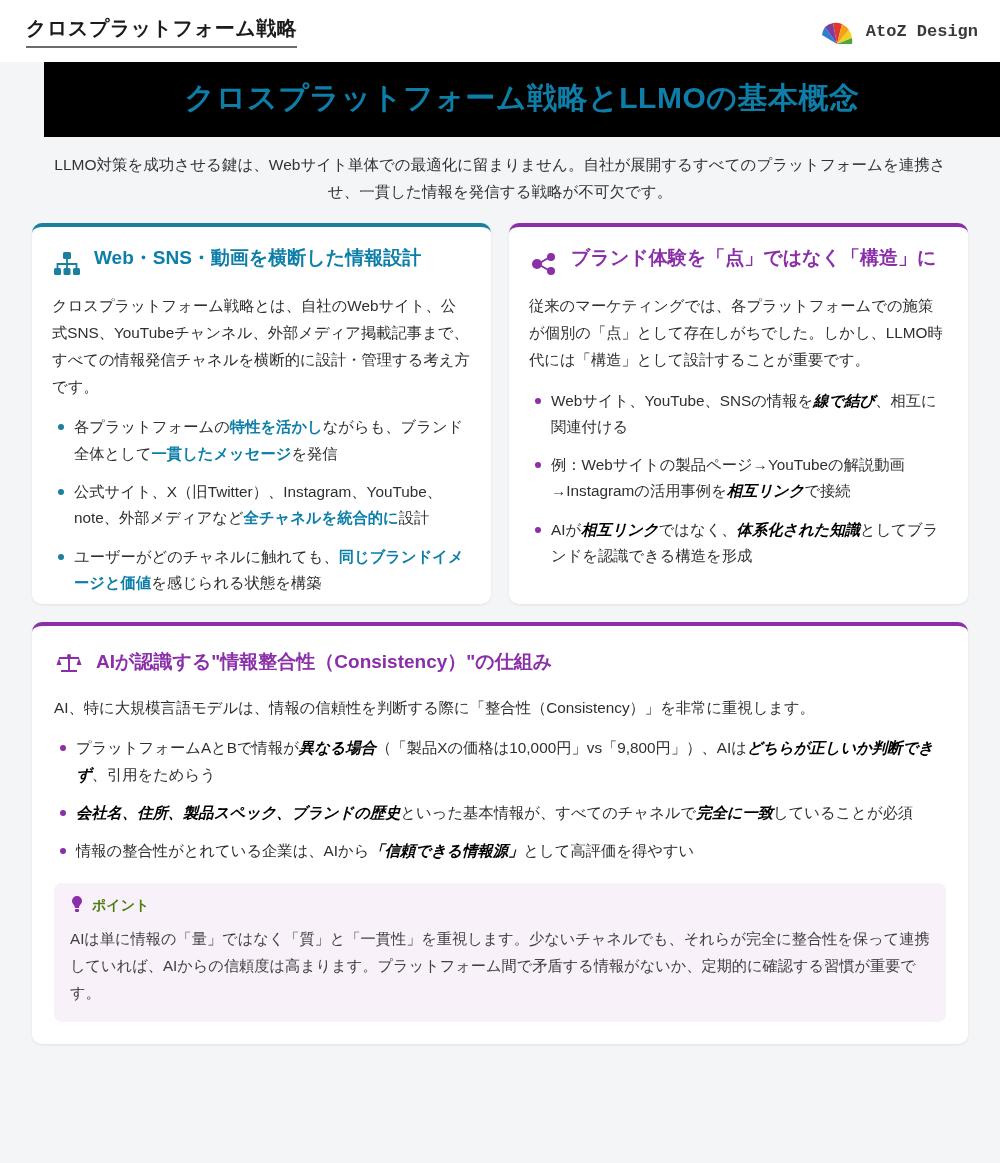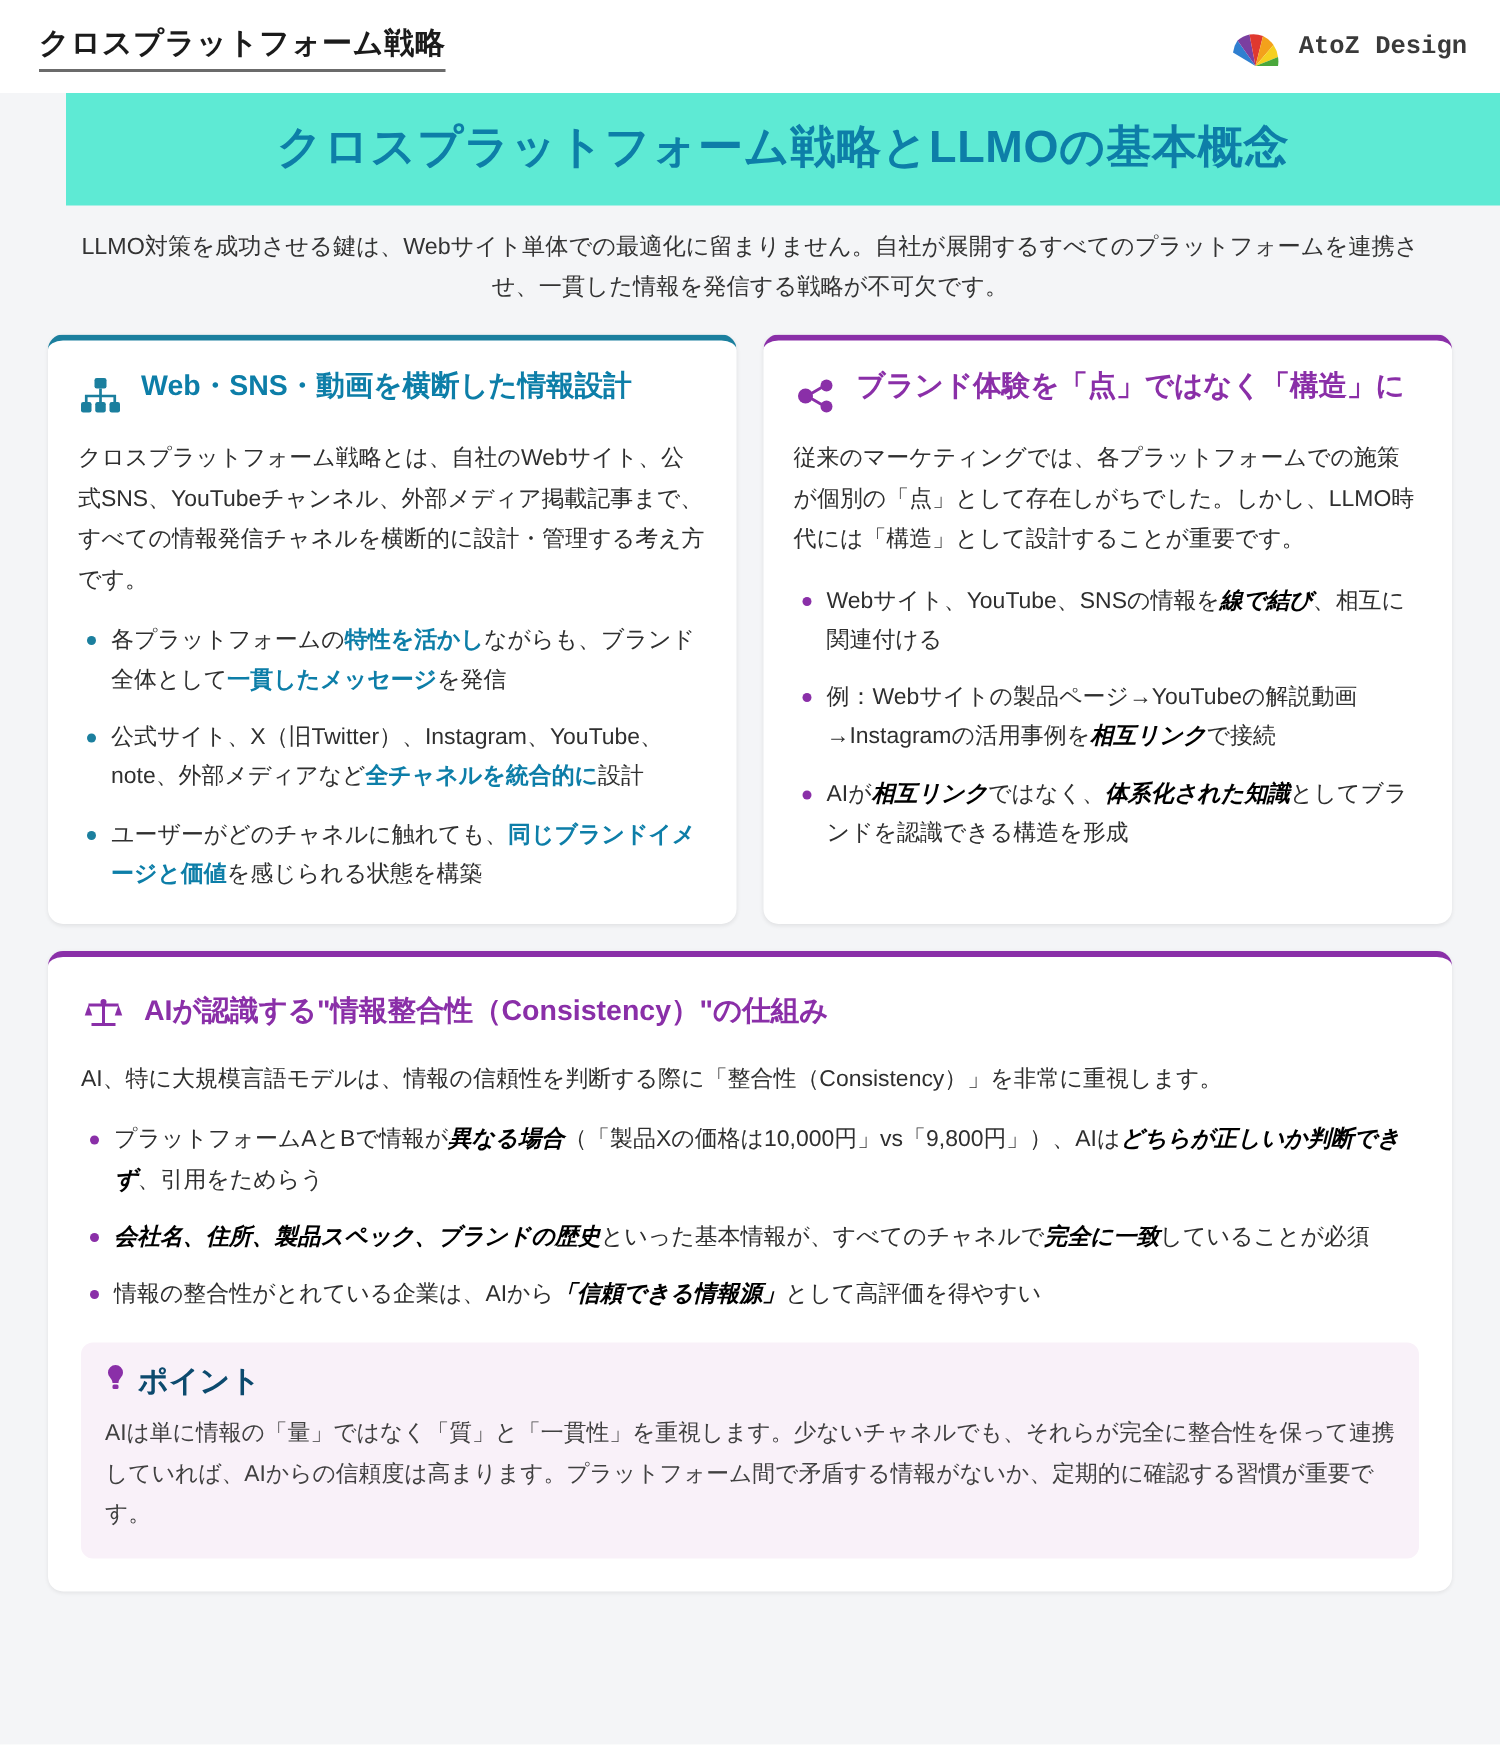--- a/index.html
+++ b/index.html
@@ -51,21 +51,21 @@
   }
 
   
   .page {
     background: #f4f5f7;
     padding: 0 0 18px 0;
     min-height: 1101px;
   }
 
   .title-band {
-    background: #5eead4;
+    background: #000000;
     text-align: center;
     padding: 16px 10px 18px;
     margin-left: 44px;
   }
   .title-band h1 {
     margin: 0;
     font-size: 30px;
     font-weight: bold;
     color: #0d7ea8;
     letter-spacing: 0.5px;
@@ -84,21 +84,21 @@
   
   .cards {
     display: flex;
     gap: 18px;
     padding: 12px 32px 0;
   }
   .card {
     flex: 1 1 0;
     background: #ffffff;
     border-radius: 10px;
-    padding: 18px 20px 20px;
+    padding: 18px 20px 8px;
     box-shadow: 0 1px 3px rgba(0,0,0,0.08);
   }
   .card.teal { border-top: 4px solid #1b7f9e; }
   .card.purple { border-top: 4px solid #8a2fa8; }
 
   .card-head {
     display: flex;
     align-items: flex-start;
     gap: 12px;
     margin-bottom: 12px;
@@ -190,23 +190,23 @@
     border-radius: 8px;
     padding: 12px 16px 16px;
   }
   .note-head {
     display: flex;
     align-items: center;
     gap: 8px;
     margin-bottom: 8px;
   }
   .note-title {
-    font-size: 20px;
-    font-weight: bold;
-    color: #0c4a6e;
+    font-size: 14px;
+    font-weight: bold;
+    color: #4d7c0f;
   }
   .note-body {
     font-size: 15.2px;
     line-height: 1.78;
     color: #404040;
     margin: 0;
   }
 </style>
 </head>
 <body>

